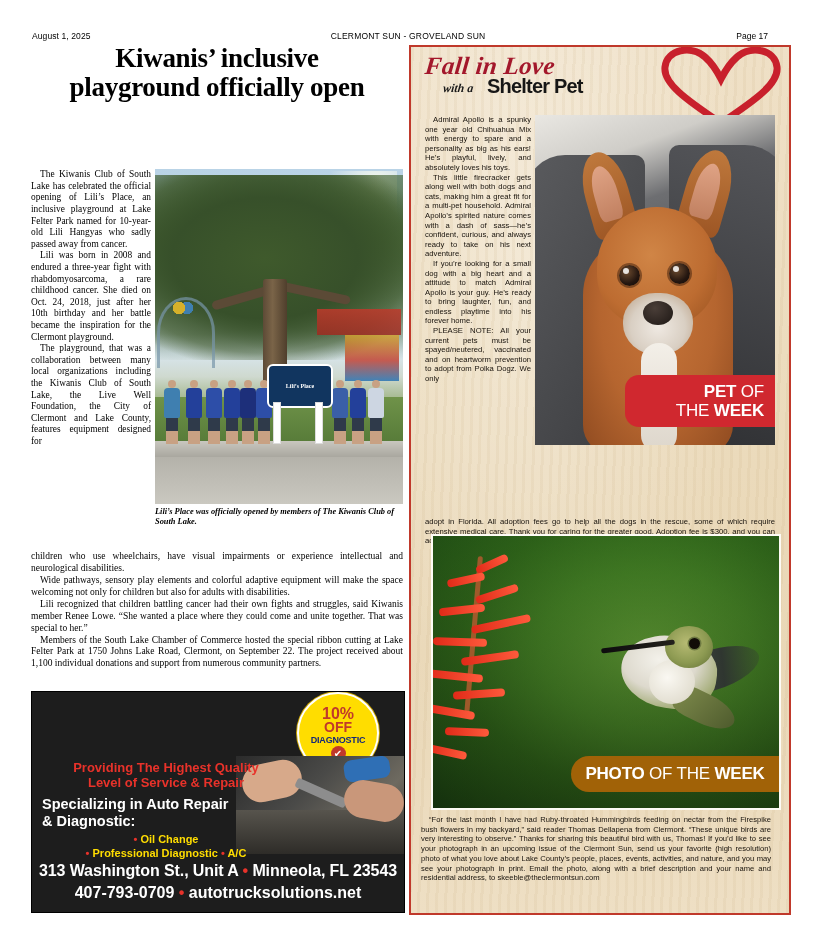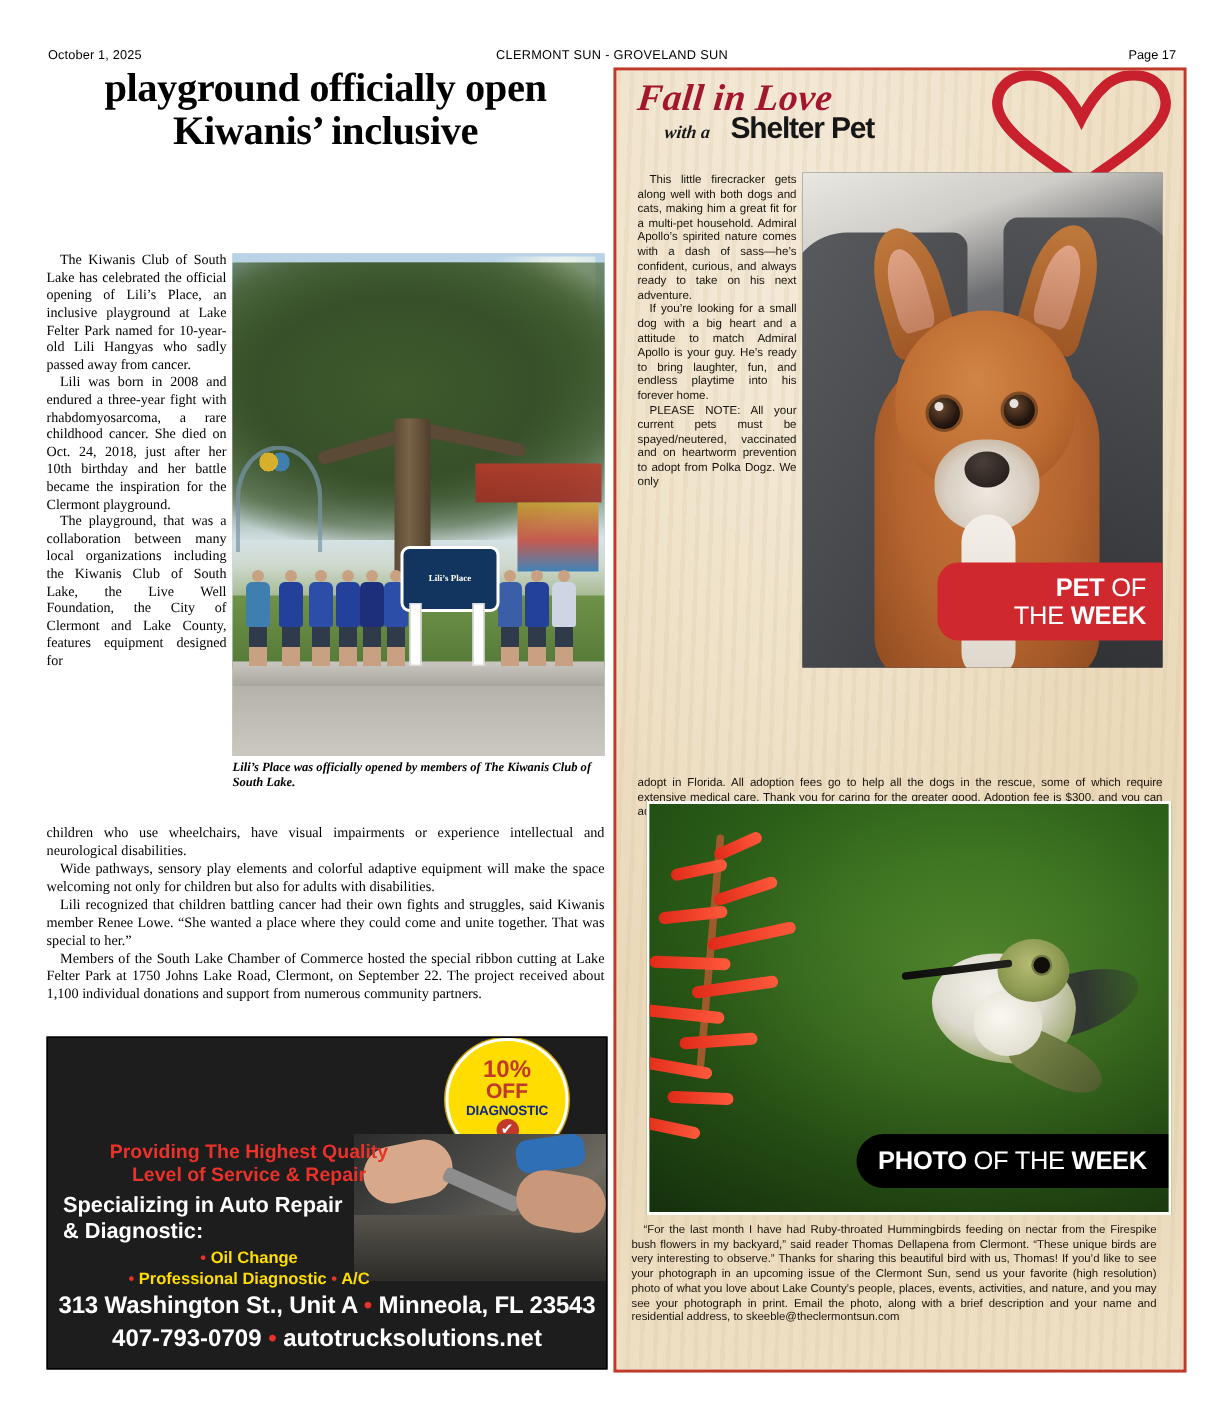--- a/index.html
+++ b/index.html
@@ -2,21 +2,21 @@
 <html><head>
 <meta charset="utf-8">
 <style>
   html,body{margin:0;padding:0;background:#ffffff;}
   body{width:816px;height:945px;font-family:"Liberation Serif",serif;color:#000;overflow:hidden;position:relative;}
 
   
   .masthead{position:absolute;left:0;top:28px;width:816px;height:16px;display:flex;align-items:center;}
   .mh-date{position:absolute;left:32px;font-family:"Liberation Sans",sans-serif;font-size:8.5px;letter-spacing:.1px;}
   .mh-center{position:absolute;left:0;width:816px;text-align:center;font-family:"Liberation Sans",sans-serif;font-size:8.5px;letter-spacing:.2px;}
-  .mh-page{position:absolute;right:32px;font-family:"Liberation Sans",sans-serif;font-size:8.5px;}
+  .mh-page{position:absolute;right:48px;font-family:"Liberation Sans",sans-serif;font-size:8.5px;}
 
   
   .story{position:absolute;left:31px;top:44px;width:372px;}
   .headline{font-family:"Liberation Serif",serif;font-weight:bold;font-size:27px;line-height:1.06;text-align:center;letter-spacing:-0.3px;margin:0 0 6px 0;}
 
   .story-body{position:relative;}
   .col-narrow{position:absolute;left:0;top:62px;width:120px;}
   .photo-wrap{position:absolute;left:124px;top:62px;width:248px;}
 
   .ptext{font-family:"Liberation Serif",serif;font-size:9.4px;line-height:11.6px;text-align:justify;text-justify:inter-word;margin:0;}
@@ -131,40 +131,40 @@
   .fs-stem{position:absolute;left:44px;top:6px;width:5px;height:160px;background:#9e5a2a;border-radius:3px;transform:rotate(5deg);}
   .fs-t{position:absolute;height:8px;border-radius:4px;background:linear-gradient(90deg,#e02a18,#ff5a3c);}
   .bird{position:absolute;left:140px;top:72px;width:190px;height:140px;}
   .b-body{position:absolute;left:48px;top:28px;width:96px;height:72px;background:radial-gradient(ellipse at 38% 35%,#f3f1ea 0%,#ddd9cd 45%,#9aa56a 80%,#6c7b3d 100%);border-radius:52% 48% 46% 54%;transform:rotate(8deg);}
   .b-head{position:absolute;left:92px;top:18px;width:48px;height:42px;background:radial-gradient(ellipse at 45% 40%,#b7bb73 0%,#8d9a52 55%,#5e6c33 100%);border-radius:50%;}
   .b-eye{position:absolute;left:116px;top:30px;width:11px;height:11px;border-radius:50%;background:#120d07;box-shadow:0 0 0 1.5px #6e7a42;}
   .b-beak{position:absolute;left:28px;top:36px;width:74px;height:5px;background:linear-gradient(90deg,#0d0d0d,#23211c);border-radius:3px;transform:rotate(-7deg);}
   .b-wing{position:absolute;left:92px;top:42px;width:96px;height:40px;background:linear-gradient(100deg,#4c4f48,#2f3630 60%,rgba(55,60,52,.25));border-radius:52% 60% 70% 30%;transform:rotate(-16deg);}
   .b-tail{position:absolute;left:100px;top:86px;width:64px;height:30px;background:linear-gradient(110deg,#7e8a4c,#4d5a2c);border-radius:30% 60% 60% 30%;transform:rotate(26deg);}
   .b-throat{position:absolute;left:76px;top:52px;width:46px;height:44px;background:radial-gradient(ellipse at 40% 40%,#faf8f2,#e3dfd2 70%,#c3c4ab);border-radius:50%;}
-  .photobanner{position:absolute;right:0;bottom:16px;width:208px;height:36px;background:#000000;border-radius:18px 0 0 18px;display:flex;align-items:center;justify-content:center;}
+  .photobanner{position:absolute;right:0;bottom:16px;width:208px;height:36px;background:#a16207;border-radius:18px 0 0 18px;display:flex;align-items:center;justify-content:center;}
   .photobanner span{font-family:"Liberation Sans",sans-serif;color:#fff;font-size:17px;letter-spacing:-.2px;}
   .photobanner b{font-weight:bold;}
 
   .bird-cap{position:absolute;left:10px;top:768px;width:350px;}
   .bird-cap p{font-family:"Liberation Sans",sans-serif;font-size:7.6px;line-height:9.7px;text-align:justify;margin:0;text-indent:8px;color:#17120c;}
 </style>
 </head>
 <body>
 
 <div class="masthead">
-  <div class="mh-date">October 1, 2025</div>
+  <div class="mh-date">August 1, 2025</div>
   <div class="mh-center">CLERMONT SUN  -  GROVELAND SUN</div>
   <div class="mh-page">Page 17</div>
 </div>
 
 <div class="story">
   <div class="headline">
+    <div>Kiwanis’ inclusive</div>
     <div>playground officially open</div>
-    <div>Kiwanis’ inclusive</div>
   </div>
 
   <div class="story-body">
     <div class="col-narrow">
       <p class="ptext ind">The Kiwanis Club of South Lake has celebrated the official opening of Lili’s Place, an inclusive playground at Lake Felter Park named for 10-year-old Lili Hangyas who sadly passed away from cancer.</p>
       <p class="ptext ind">Lili was born in 2008 and endured a three-year fight with rhabdomyosarcoma, a rare childhood cancer. She died on Oct. 24, 2018, just after her 10th birthday and her battle became the inspiration for the Clermont playground.</p>
       <p class="ptext ind">The playground, that was a collaboration between many local organizations including the Kiwanis Club of South Lake, the Live Well Foundation, the City of Clermont and Lake County, features equipment designed for</p>
     </div>
 
     <div class="photo-wrap">
@@ -301,20 +301,21 @@
   <div class="petmast">
     <div class="fall">Fall in Love</div>
     <div class="witha">with a</div>
     <div class="shelter">Shelter Pet</div>
     <svg class="heart" viewBox="0 0 130 86">
       <path d="M66 80 C 30 56, 8 40, 10 24 C 12 6, 36 2, 50 14 C 58 21, 63 30, 66 36 C 69 30, 74 21, 82 14 C 96 2, 120 6, 122 24 C 124 40, 102 56, 66 80 Z" fill="none" stroke="#c8202c" stroke-width="7" stroke-linecap="round"></path>
     </svg>
   </div>
 
   <div class="pet-col">
+    <p>Admiral Apollo is a spunky one year old Chihuahua Mix with energy to spare and a personality as big as his ears! He’s playful, lively, and absolutely loves his toys.</p>
     <p>This little firecracker gets along well with both dogs and cats, making him a great fit for a multi-pet household. Admiral Apollo’s spirited nature comes with a dash of sass—he’s confident, curious, and always ready to take on his next adventure.</p>
     <p>If you’re looking for a small dog with a big heart and a attitude to match Admiral Apollo is your guy. He’s ready to bring laughter, fun, and endless playtime into his forever home.</p>
     <p>PLEASE NOTE: All your current pets must be spayed/neutered, vaccinated and on heartworm prevention to adopt from Polka Dogz. We only</p>
   </div>
 
   <div class="dogphoto">
     <div class="dog-bg"></div>
     <div class="dog-chairL"></div>
     <div class="dog-chairR"></div>
     <div class="dog-body"></div>

